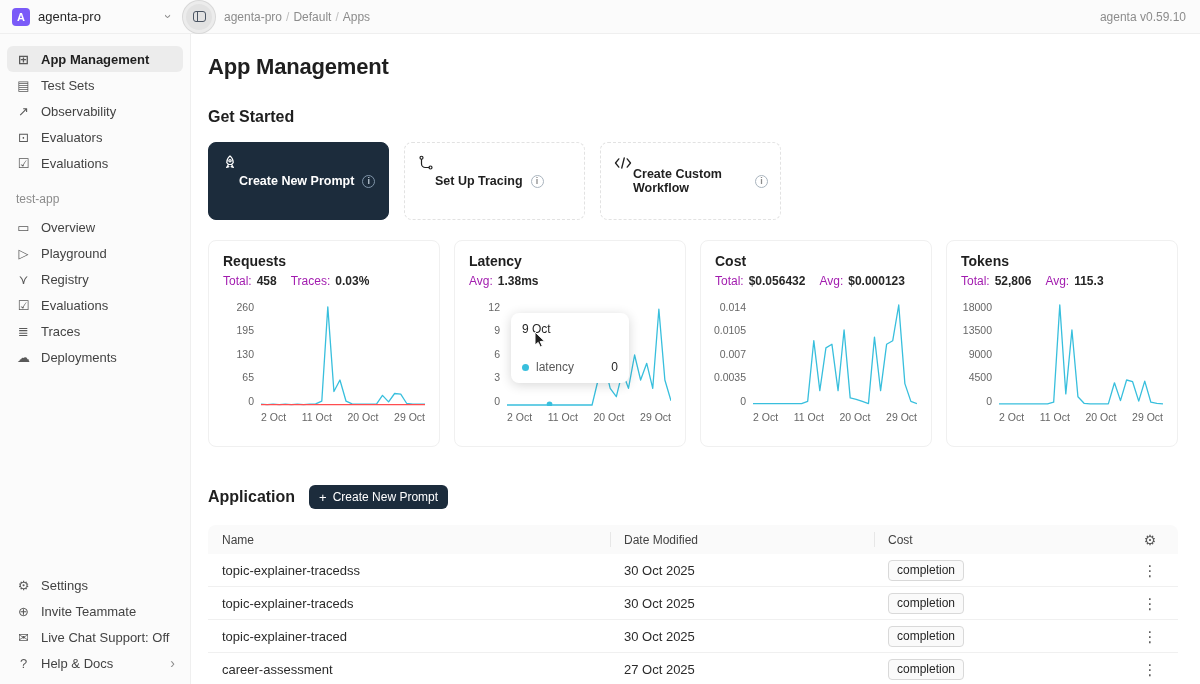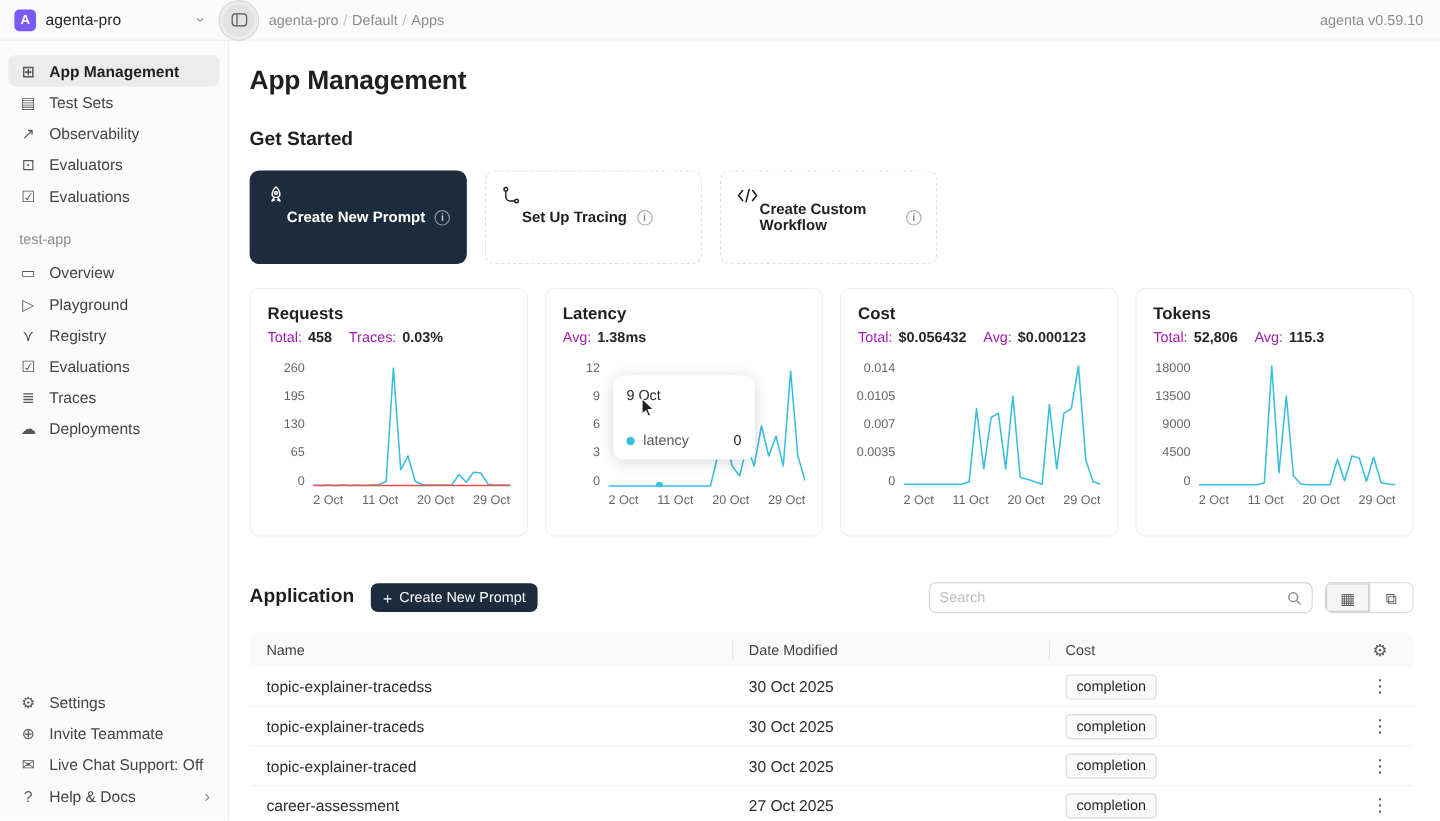--- a/index.html
+++ b/index.html
@@ -376,39 +376,20 @@
         </div>
       </div>
     </div>
 
   <div class="app-header" data-interactable="false">
     <h2 class="app-heading" data-interactable="false">Application</h2>
     <button class="create-btn" data-interactable="true">
       <span class="plus" data-interactable="false">+</span>
       <span data-interactable="false">Create New Prompt</span>
     </button>
-    <div class="app-header-right" data-interactable="false">
-      <div class="search-box" data-interactable="false">
-        <input data-interactable="true" placeholder="Search" style="">
-        <span data-interactable="true" style="line-height:0">
-          <svg width="13" height="13" viewBox="0 0 16 16" fill="none" stroke="#8c8c8c" stroke-width="1.5" stroke-linecap="round">
-              <circle cx="7" cy="7" r="4.5"></circle>
-              <path d="m10.6 10.6 3.4 3.4"></path>
-            </svg>
-        </span>
-      </div>
-      <div class="view-toggle" data-interactable="false">
-        <button class="view-btn active" data-interactable="true">
-            <span data-interactable="false">▦</span>
-          </button>
-        <button class="view-btn" data-interactable="true">
-            <span data-interactable="false">⧉</span>
-          </button>
-      </div>
-    </div>
   </div>
 
   <div class="app-table" data-interactable="false">
     <div class="table-header" data-interactable="false">
       <div class="cell col-name" data-interactable="true">Name</div>
       <div class="cell col-date with-div" data-interactable="true">Date Modified</div>
       <div class="cell col-type with-div" data-interactable="true">Cost</div>
       <div class="cell col-actions" data-interactable="false">
         <span class="gear" data-interactable="true">⚙</span>
       </div>

